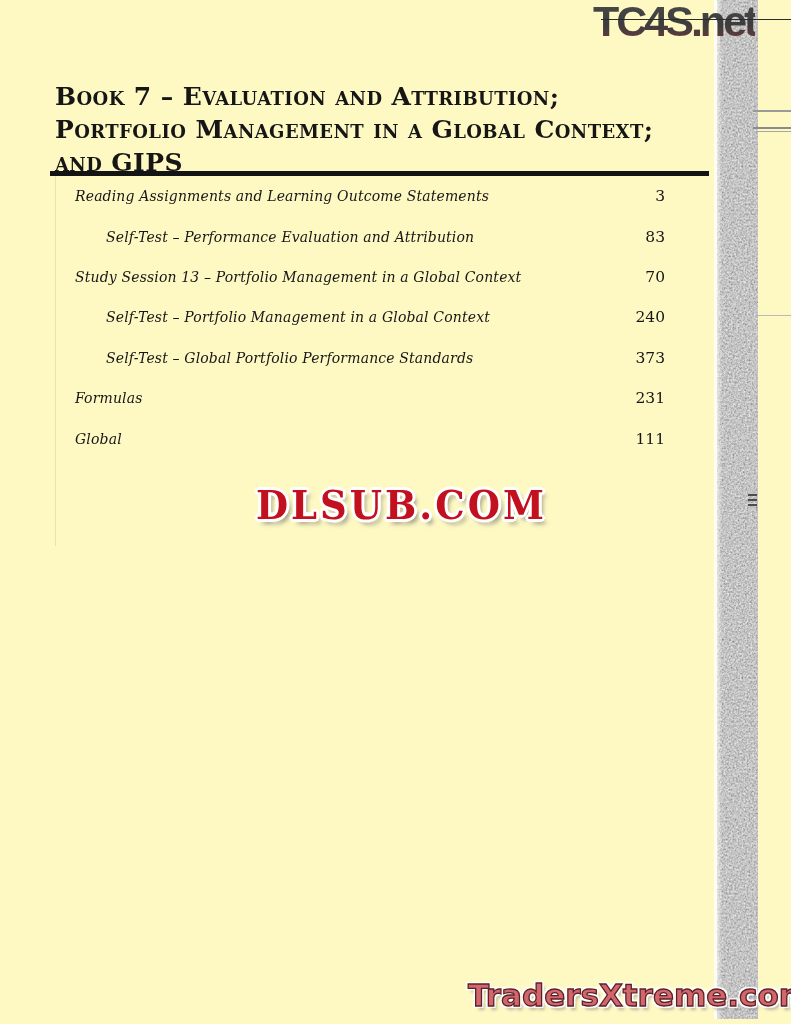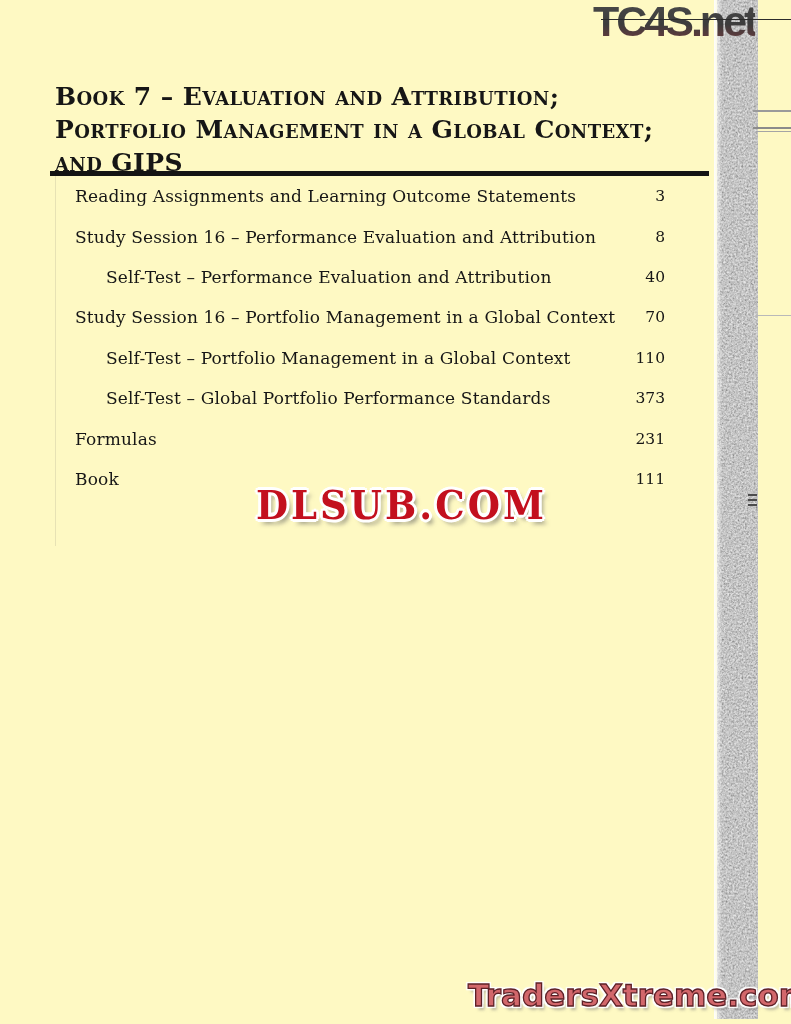--- a/index.html
+++ b/index.html
@@ -43,21 +43,21 @@
   .doc-title{
     position:absolute;left:55px;top:80px;width:640px;z-index:2;
     font-variant:small-caps;font-weight:600;color:#161616;
     font-size:25px;line-height:33px;letter-spacing:.4px;
   }
   .rule-heavy{position:absolute;left:50px;top:171px;width:659px;height:5px;background:#141414;z-index:2;}
 
   
   .toc{position:absolute;left:75px;top:176px;width:590px;z-index:2;}
   .toc-row{display:flex;justify-content:space-between;align-items:center;height:40.4px;}
-  .toc-label{font-size:17px;color:#161616;letter-spacing:.15px;}
+  .toc-label{font-size:14px;color:#161616;letter-spacing:.15px;font-style:italic;}
   .toc-row.indent .toc-label{padding-left:31px;}
   .toc-page{font-size:15.5px;color:#161616;text-align:right;min-width:36px;}
 
   
   .wm-dlsub{
     position:absolute;left:256px;top:483px;z-index:5;
     font-family:"DejaVu Serif","Liberation Serif",serif;
     font-weight:bold;font-size:37px;letter-spacing:3px;
     color:#c3101e;
     text-shadow:
@@ -119,46 +119,42 @@
     <span>Management in a Global Context; and GIPS</span>
   </div>
 
   <div class="rule-heavy"></div>
 
   <div class="toc">
     <div class="toc-row">
       <span class="toc-label">Reading Assignments and Learning Outcome Statements</span>
       <span class="toc-page">3</span>
     </div>
-    <div class="toc-row">
-      <span class="toc-label">Study Session 16 – Performance Evaluation and Attribution</span>
-      <span class="toc-page">8</span>
-    </div>
     <div class="toc-row indent">
       <span class="toc-label">Self-Test – Performance Evaluation and Attribution</span>
-      <span class="toc-page">40</span>
+      <span class="toc-page">83</span>
     </div>
     <div class="toc-row">
-      <span class="toc-label">Study Session 16 – Portfolio Management in a Global Context</span>
+      <span class="toc-label">Study Session 13 – Portfolio Management in a Global Context</span>
       <span class="toc-page">70</span>
     </div>
     <div class="toc-row indent">
       <span class="toc-label">Self-Test – Portfolio Management in a Global Context</span>
-      <span class="toc-page">110</span>
+      <span class="toc-page">240</span>
     </div>
     <div class="toc-row indent">
       <span class="toc-label">Self-Test – Global Portfolio Performance Standards</span>
       <span class="toc-page">373</span>
     </div>
     <div class="toc-row">
       <span class="toc-label">Formulas</span>
       <span class="toc-page">231</span>
     </div>
     <div class="toc-row">
-      <span class="toc-label">Book</span>
+      <span class="toc-label">Global</span>
       <span class="toc-page">111</span>
     </div>
   </div>
 
   <div class="wm-dlsub">DLSUB.COM</div>
 
   <div class="wm-traders">TradersXtreme.com</div>
 
 </div>
 

